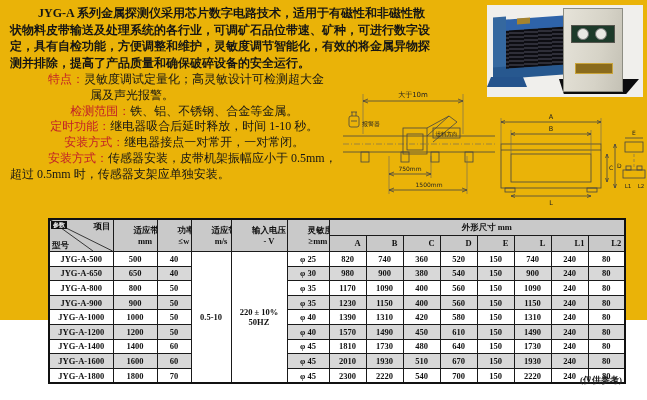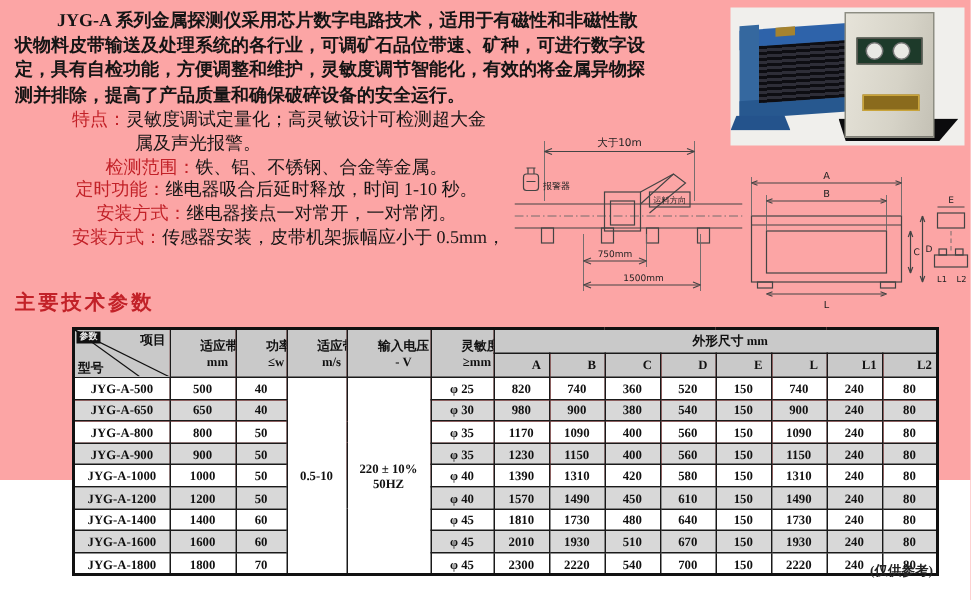--- a/index.html
+++ b/index.html
@@ -1,18 +1,18 @@
 <!DOCTYPE html>
 <html><head>
 <meta charset="utf-8">
 <style>
   html,body{margin:0;padding:0;}
   body{width:647px;height:400px;background:#fff;overflow:hidden;
        font-family:"Liberation Serif",serif;}
-  .page{position:relative;width:647px;height:320px;background:#fca5a5;}
+  .page{position:relative;width:647px;height:320px;background:#eab308;}
 
   
   .intro{position:absolute;left:10px;top:5px;width:484px;font-size:12px;
          font-weight:bold;color:#151515;line-height:16.5px;}
   .intro .ln{white-space:nowrap;}
   .intro .ln.first{padding-left:28px;}
 
   
   .features{position:absolute;left:10px;top:72px;font-size:12px;font-weight:normal;
             color:#151515;line-height:15.8px;}
@@ -85,23 +85,23 @@
     <div class="ln">测并排除，提高了产品质量和确保破碎设备的安全运行。</div>
   </div>
 
   <div class="features">
     <div class="fl fl0"><span class="red">特点：</span><span>灵敏度调试定量化；高灵敏设计可检测超大金</span></div>
     <div class="fl fl1"><span>属及声光报警。</span></div>
     <div class="fl fl2"><span class="red">检测范围：</span><span>铁、铝、不锈钢、合金等金属。</span></div>
     <div class="fl fl3"><span class="red">定时功能：</span><span>继电器吸合后延时释放，时间 1-10 秒。</span></div>
     <div class="fl fl4"><span class="red">安装方式：</span><span>继电器接点一对常开，一对常闭。</span></div>
     <div class="fl fl5"><span class="red">安装方式：</span><span>传感器安装，皮带机架振幅应小于 0.5mm，</span></div>
+    <div class="fl fl6"><span>超过 0.5mm 时，传感器支架应单独安装。</span></div>
   </div>
 
-  <div class="sec-title">主要技术参数</div>
 
   <div class="photo">
     <div class="ph-top"></div>
     <div class="ph-left"></div>
     <div class="ph-bottom"></div>
     <div class="ph-louvers"></div>
     <div class="ph-tag"></div>
     <div class="ph-foot1"></div>
     <div class="ph-shadow"></div>
     <div class="ph-box"></div>

